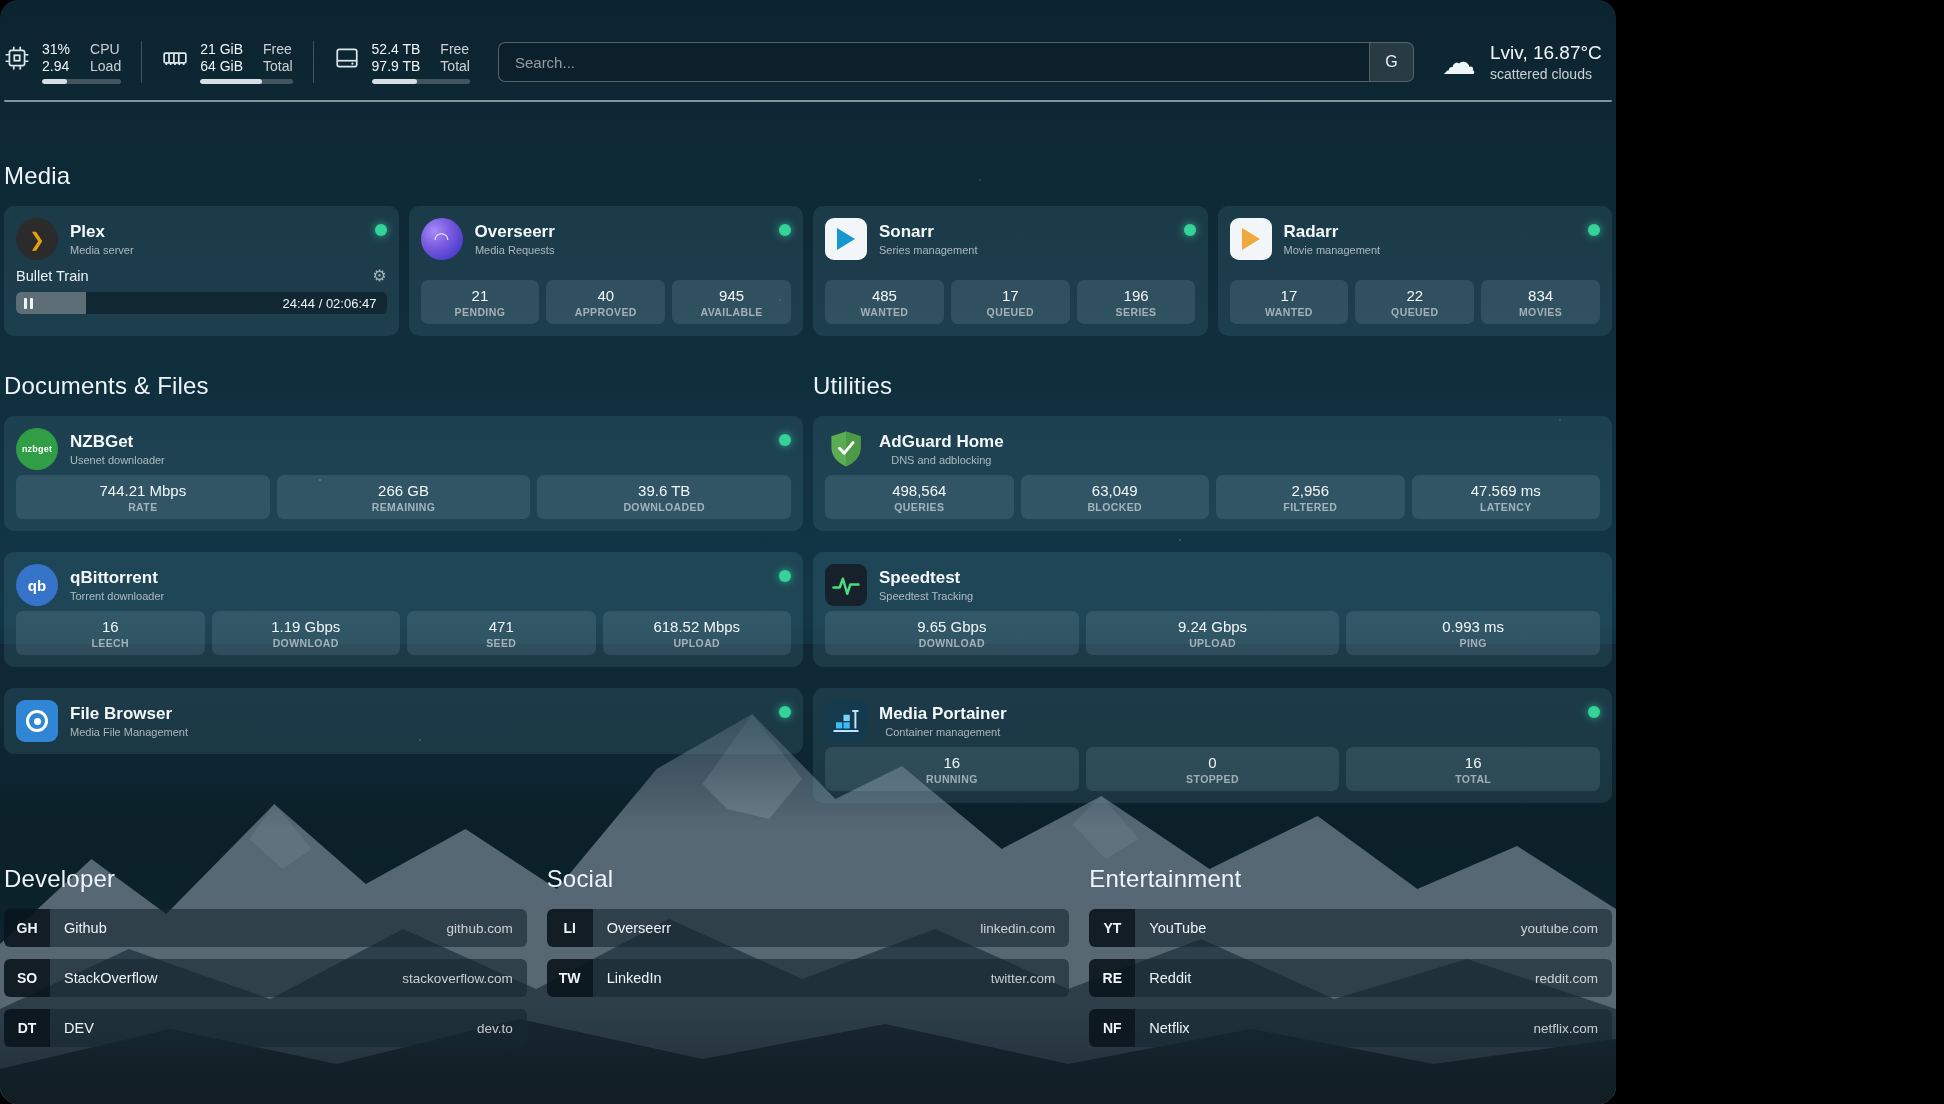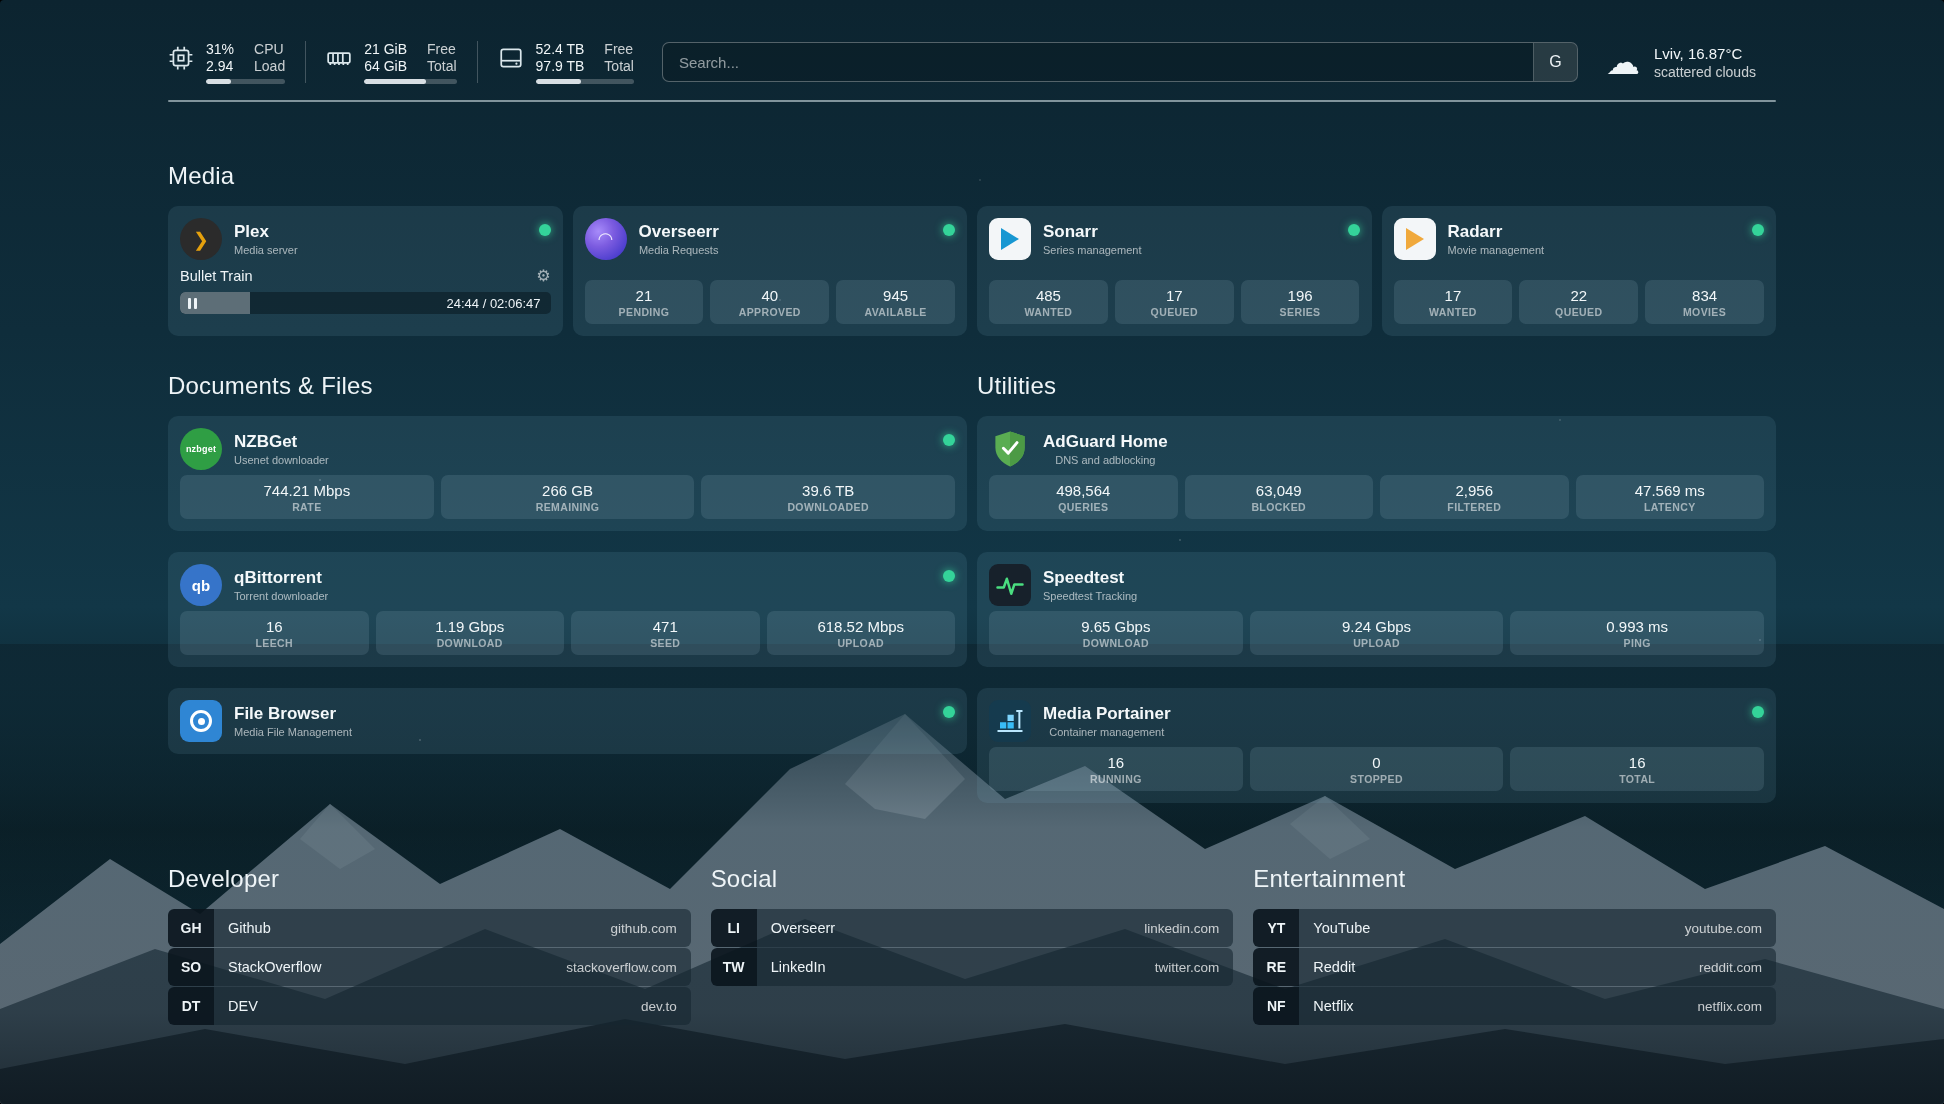--- a/index.html
+++ b/index.html
@@ -1,19 +1,19 @@
 <!DOCTYPE html>
 <html><head>
 <meta charset="utf-8">
 <style>
   * { box-sizing: border-box; margin: 0; padding: 0; }
   html,body { width: 1944px; height: 1104px; background: #000; font-family: "Liberation Sans", "DejaVu Sans", sans-serif; }
   .screen {
-    position: relative; width: 1944px; height: 1104px;
-    border-radius: 4px; overflow: hidden;
+    position: relative; width: 1616px; height: 1104px;
+    border-radius: 18px; overflow: hidden;
     background: linear-gradient(180deg, #0c2430 0%, #0f2d3b 30%, #123747 55%, #17465563 75%, #123747 100%);
   }
   
   .bg-mountains { position:absolute; left:0; bottom:0; width:100%; height:430px; z-index:0; }
   .bg-tint {
     position:absolute; left:0; bottom:0; width:100%; height:460px; z-index:1;
     background: linear-gradient(180deg, rgba(14,40,52,0.95) 0%, rgba(14,40,52,0.35) 40%, rgba(9,24,32,0.30) 80%, rgba(5,14,20,0.55) 100%);
   }
   .bg-specks {
     position:absolute; inset:0; z-index:1; pointer-events:none;
@@ -42,21 +42,21 @@
   .vsep { width:1px; height:42px; background:rgba(255,255,255,0.22); }
 
   .search-wrap { flex:1; display:flex; align-items:stretch; height:40px; border:1px solid rgba(255,255,255,0.30); border-radius:7px; background:rgba(8,22,30,0.35); overflow:hidden; }
   .search-wrap input { flex:1; background:transparent; border:none; outline:none; color:#e8eef2; font-size:15px; padding:0 16px; font-family:"Liberation Sans","DejaVu Sans",sans-serif; }
   .search-wrap input::placeholder { color:rgba(255,255,255,0.55); }
   .g-btn { width:44px; display:flex; align-items:center; justify-content:center; background:rgba(255,255,255,0.12); color:#eef3f6; font-size:16px; cursor:pointer; border-left:1px solid rgba(255,255,255,0.18); }
 
   .weather { display:flex; align-items:center; gap:14px; min-width:170px; }
   .weather .cloud { font-size:34px; color:#eef4f7; line-height:1; }
   .weather-lines { display:flex; flex-direction:column; gap:2px; }
-  .weather-loc { color:#f2f7f9; font-size:15px; }
+  .weather-loc { color:#f2f7f9; font-size:19px; }
   .weather-cond { color:rgba(255,255,255,0.78); font-size:14px; }
 
   .top-divider { height:2px; background:rgba(225,238,243,0.55); border-radius:1px; margin-top:6px; }
 
   
   h2.sec-title { color:#eef4f7; font-size:24px; font-weight:400; letter-spacing:0.2px; }
   .media-sec { margin-top:60px; }
   .cards-4 { margin-top:16px; display:grid; grid-template-columns:repeat(4,1fr); gap:10px; }
 
   .card {
@@ -94,21 +94,21 @@
   
   .two-col { margin-top:36px; display:grid; grid-template-columns:1fr 1fr; gap:10px; }
   .col { display:flex; flex-direction:column; }
   .col h2.sec-title { margin-bottom:16px; }
   .col .card { margin-bottom:21px; }
   .col .card:last-child { margin-bottom:0; }
 
   
   .bookmarks { margin-top:62px; display:grid; grid-template-columns:repeat(3,1fr); gap:20px; padding-bottom:40px; }
   .bm-col h2.sec-title { margin-bottom:16px; }
-  .bm-row { display:flex; align-items:center; height:38px; border-radius:6px; background:rgba(22,38,48,0.60); margin-bottom:1px; overflow:hidden; cursor:pointer; text-decoration:none; }
+  .bm-row { display:flex; align-items:center; height:38px; border-radius:6px; background:rgba(22,38,48,0.60); margin-bottom:12px; overflow:hidden; cursor:pointer; text-decoration:none; }
   .bm-abbr { width:46px; align-self:stretch; display:flex; align-items:center; justify-content:center; background:rgba(8,18,26,0.75); color:#eef4f7; font-size:14px; font-weight:700; border-radius:6px 0 0 6px; }
   .bm-name { margin-left:14px; color:#eef4f7; font-size:14.5px; }
   .bm-url { margin-left:auto; padding-right:14px; color:rgba(255,255,255,0.75); font-size:13.5px; }
 
   
   .icon-plex { background:#2b2b2b; color:#e5a00d; font-size:19px; }
   .icon-overseerr { background:radial-gradient(circle at 32% 32%, #a78bfa 0%, #7c5ce0 38%, #4338ca 85%); color:#ede9fe; font-size:18px; }
   .icon-sonarr { background:#f3f6f8; }
   .icon-radarr { background:#f3f6f8; }
   .icon-nzbget { background:#2f9e44; color:#fff; font-size:9px; letter-spacing:0.2px; }

